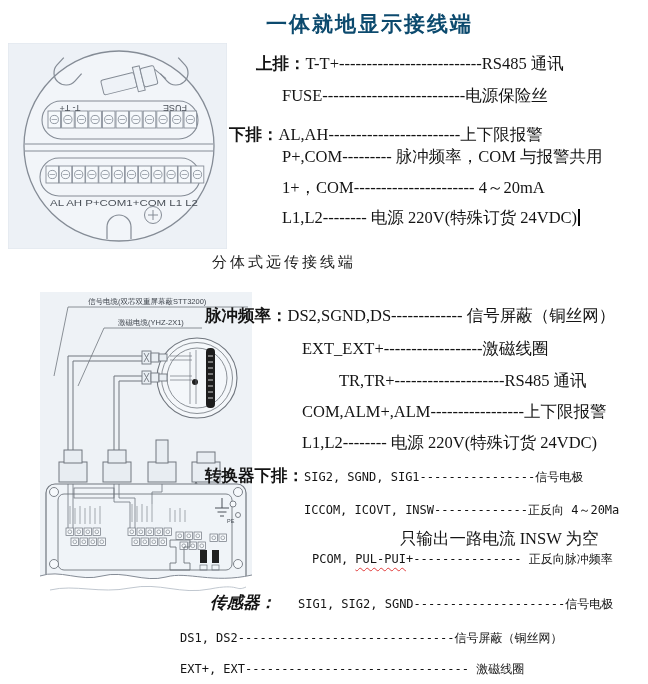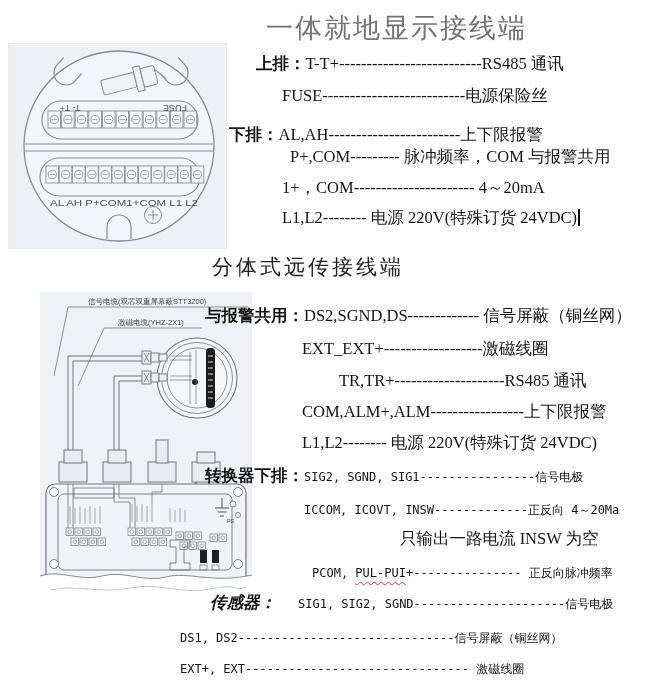--- a/index.html
+++ b/index.html
@@ -3,46 +3,46 @@
 <meta charset="utf-8">
 <style>
   html,body{margin:0;padding:0;}
   body{
     width:648px;height:684px;position:relative;background:#ffffff;
     font-family:"Liberation Serif","DejaVu Serif",serif;color:#141414;
     overflow:hidden;
   }
   .doc-title{
     position:absolute;top:10px;left:266px;
-    font-size:27px;font-weight:normal;letter-spacing:2px;color:#737373;
+    font-size:21px;font-weight:bold;letter-spacing:2px;color:#0c4a6e;
     white-space:nowrap;
   }
   .doc-subtitle{
     position:absolute;top:253px;left:212px;
-    font-size:21px;letter-spacing:3px;color:#222;white-space:nowrap;
+    font-size:15px;letter-spacing:3px;color:#222;white-space:nowrap;
   }
   .row{position:absolute;white-space:nowrap;font-size:16.5px;line-height:1.2;}
   .lbl{font-weight:bold;}
   .mono{font-family:"DejaVu Sans Mono","Liberation Mono",monospace;font-size:12px;}
   .wavy{
     text-decoration-line:underline;text-decoration-style:wavy;
     text-decoration-color:#e03a3a;text-decoration-thickness:1px;
     text-underline-offset:4px;
   }
   .caret{display:inline-block;width:2px;height:17px;background:#000;margin-left:1px;vertical-align:-3px;}
   
   .ir0{top:54px;left:231px;margin-left:25px;}  .ir1{top:86px;left:282px;}
-  .ir2{top:117px;left:229px;margin-top:8px;} .ir3{top:147px;left:282px;margin-left:8px;}
+  .ir2{top:117px;left:229px;margin-top:8px;} .ir3{top:147px;left:282px;}
   .ir4{top:178px;left:282px;} .ir5{top:208px;left:282px;}
   
   .sr0{top:306px;left:205px;} .sr1{top:339px;left:302px;}
   .sr2{top:371px;left:302px;margin-left:37px;} .sr3{top:402px;left:302px;}
   .sr4{top:433px;left:302px;} .sr5{top:466px;left:205px;}
   .sr6{top:499px;left:304px;} .sr7{top:529px;left:400px;text-align:right;}
-  .sr8{top:562px;left:312px;} .sr9{top:593px;left:210px;}
+  .sr8{top:548px;left:312px;} .sr9{top:593px;left:210px;}
   .sr10{top:627px;left:180px;} .sr11{top:658px;left:180px;}
   .sr9 .lbl{margin-right:22px;font-style:italic;}
   svg{display:block;}
   .diag{position:absolute;}
   .diag1{left:8px;top:43px;}
   .diag2{left:0px;top:292px;padding-left:40px;}
 </style>
 </head>
 <body>
 
@@ -277,21 +277,21 @@
     </g>
     <text x="187" y="231" font-size="5.5" fill="#4a5058" font-family="Liberation Sans, sans-serif">PE</text>
   </g>
 
   <path d="M0,284 C20,277 40,290 62,284 S104,291 126,285 S172,292 212,283 L212,312 L0,312 Z" fill="#ffffff"></path>
   <path d="M0,284 C20,277 40,290 62,284 S104,291 126,285 S172,292 212,283" fill="none" stroke="#858c96" stroke-width="1"></path>
   <path d="M10,298 C35,292 60,302 90,296 S140,303 170,297 S195,300 206,295" fill="none" stroke="#b9c1ca" stroke-width="0.9"></path>
 </svg>
 </div>
 
-<div class="row sr0"><span class="lbl">与报警共用：</span><span>DS2,SGND,DS------------- 信号屏蔽（铜丝网）</span></div>
+<div class="row sr0"><span class="lbl">脉冲频率：</span><span>DS2,SGND,DS------------- 信号屏蔽（铜丝网）</span></div>
 <div class="row sr1"><span>EXT_EXT+------------------激磁线圈</span></div>
 <div class="row sr2"><span>TR,TR+--------------------RS485 通讯</span></div>
 <div class="row sr3"><span>COM,ALM+,ALM-----------------上下限报警</span></div>
 <div class="row sr4"><span>L1,L2-------- 电源 220V(特殊订货 24VDC)</span></div>
 <div class="row sr5"><span class="lbl">转换器下排：</span><span class="mono">SIG2, SGND, SIG1----------------信号电极</span></div>
 <div class="row sr6"><span class="mono">ICCOM, ICOVT, INSW-------------正反向 4～20Ma</span></div>
 <div class="row sr7"><span>只输出一路电流 INSW 为空</span></div>
 <div class="row sr8"><span class="mono">PCOM, </span><span class="mono wavy">PUL-PUI</span><span class="mono">+--------------- 正反向脉冲频率</span></div>
 <div class="row sr9"><span class="lbl">传感器：</span><span class="mono">SIG1, SIG2, SGND---------------------信号电极</span></div>
 <div class="row sr10"><span class="mono">DS1, DS2------------------------------信号屏蔽（铜丝网）</span></div>

